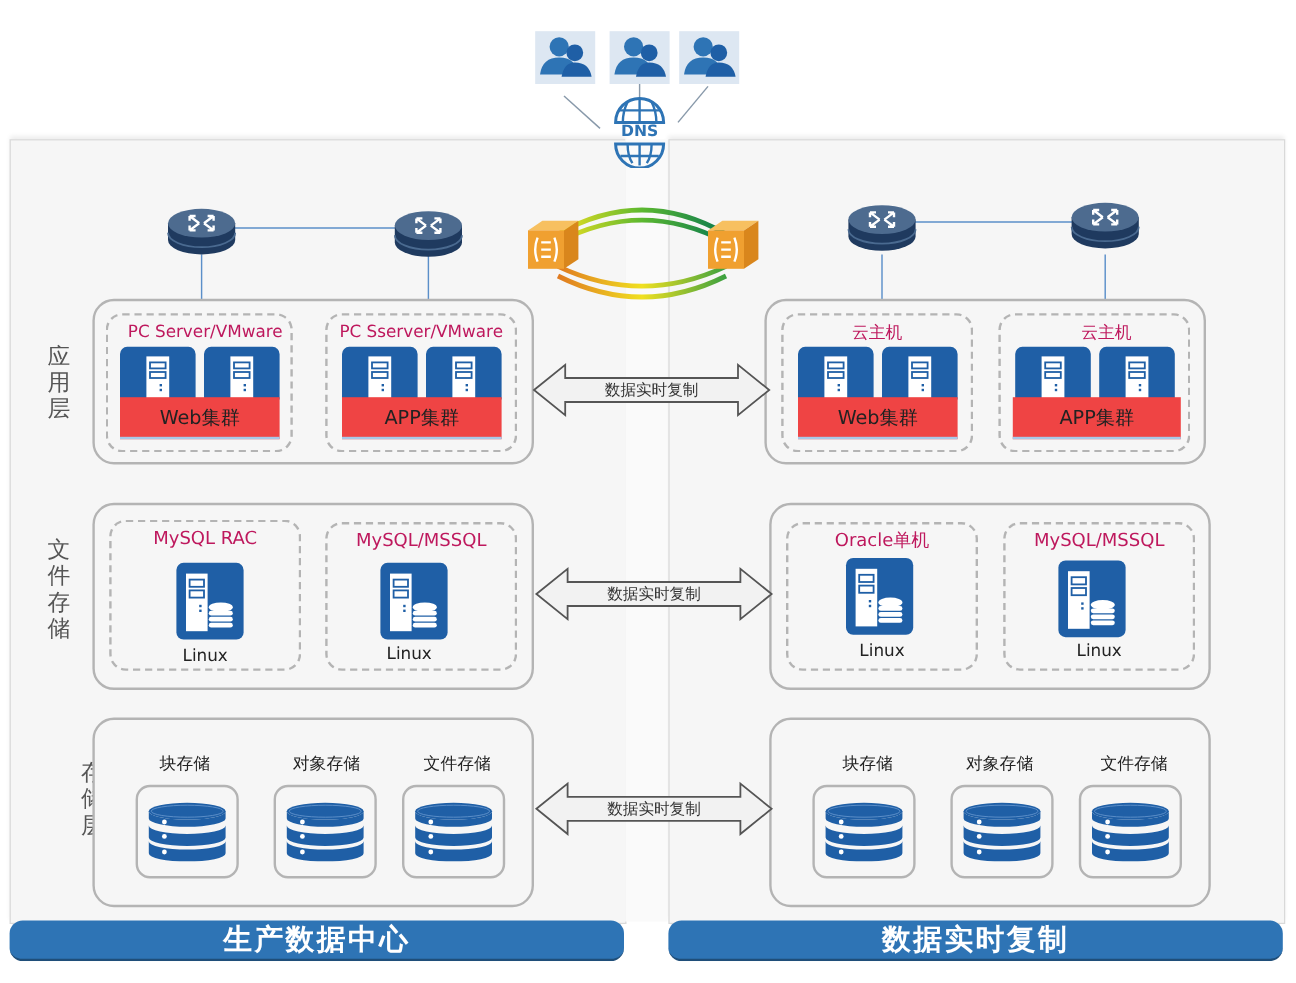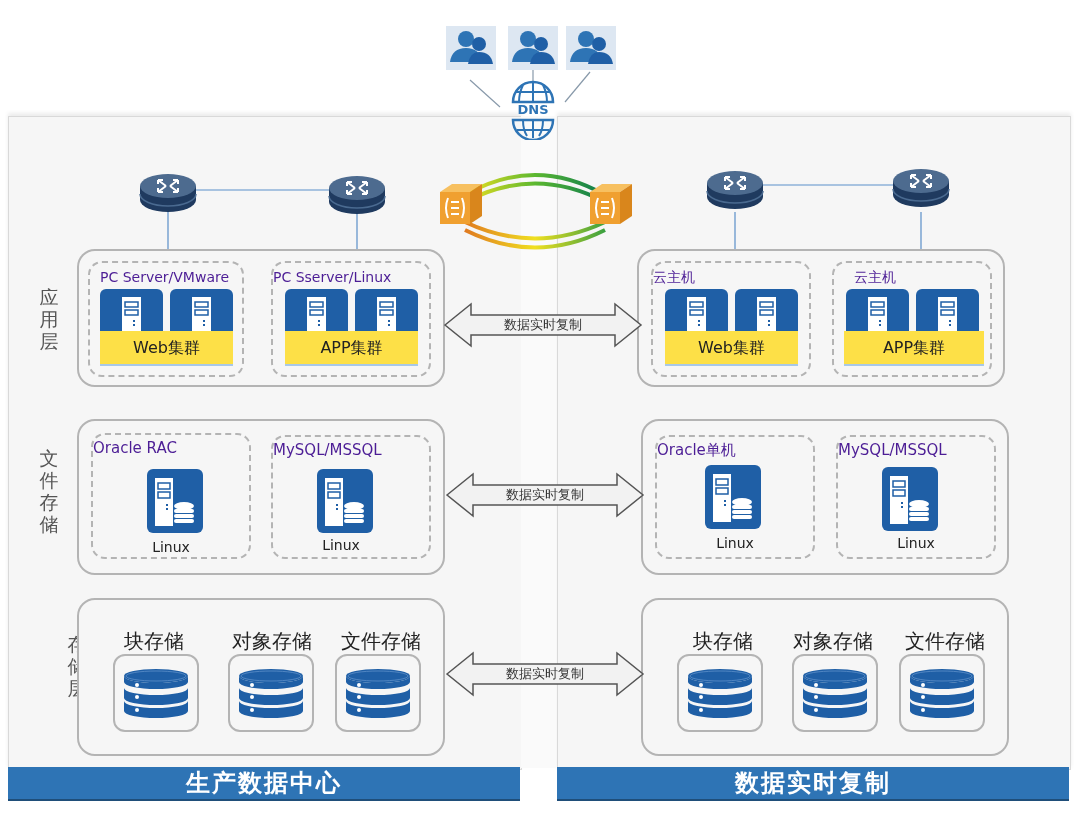--- a/index.html
+++ b/index.html
@@ -3,31 +3,31 @@
 <meta charset="utf-8">
 <style>
   html, body { margin: 0; padding: 0; background: #ffffff; }
   body { width: 1080px; height: 819px; position: relative; overflow: hidden;
          font-family: "DejaVu Sans", "Liberation Sans", sans-serif; color: #222; }
   .abs { position: absolute; }
   .dc-panel { position: absolute; background: #f6f6f6; border: 1px solid #d9d9d9;
               box-shadow: 0 -3px 4px rgba(0,0,0,0.08); }
   .dc-footer { position: absolute; background: #2e74b5; color: #fff; font-weight: bold;
                font-size: 24px; text-align: center; line-height: 32px; letter-spacing: 2px;
-               border-bottom: 2px solid #1f4e79; }
+               border-bottom: 2px solid #1f4e79; border-radius: 11px; }
   .layer-box { position: absolute; border: 2px solid #b4b4b4; border-radius: 18px; background: #f6f6f6; }
   .group-box { position: absolute; border: 2px dashed #b4b4b4; border-radius: 14px; }
-  .group-title { position: absolute; left: 0; right: 0; font-size: 14px; color: #4c1d95; }
+  .group-title { position: absolute; left: 0; right: 0; text-align: center; font-size: 14px; color: #be185d; }
   .srv { position: absolute; width: 63px; height: 44px; background: #1f5fa6; border-radius: 6px 6px 0 0; }
-  .cluster-bar { position: absolute; height: 33px; background: #fde047; border-bottom: 2px solid #a8c8e8;
+  .cluster-bar { position: absolute; height: 33px; background: #ef4444; border-bottom: 2px solid #a8c8e8;
                  text-align: center; line-height: 33px; font-size: 16px; color: #222; }
   .layer-label { position: absolute; width: 22px; font-size: 19px; color: #555; line-height: 22px; text-align: center; }
   .db-tile { position: absolute; width: 56px; height: 64px; background: #1f5fa6; border-radius: 6px; }
   .os-label { position: absolute; font-size: 14px; color: #222; text-align: center; }
-  .store-label { position: absolute; font-size: 20px; color: #222; text-align: center; }
+  .store-label { position: absolute; font-size: 14px; color: #222; text-align: center; }
   .store-tile { position: absolute; width: 82px; height: 74px; border: 2px solid #b4b4b4; border-radius: 12px; background: #f6f6f6; }
   .arrow-label { position: absolute; font-size: 13px; color: #333; text-align: center; }
   .user-tile { position: absolute; width: 50px; height: 44px; background: #dde7f2; }
 </style>
 </head>
 <body>
 
 <svg width="0" height="0" style="position:absolute">
   <defs>
     <symbol id="sym-router" viewBox="0 0 60 50">
@@ -187,21 +187,21 @@
     <div class="group-title" style="top:6px; left:10px;">PC Server/VMware</div>
     <div class="srv" style="left:10px; top:26px;"><svg width="63" height="44">
           <use href="#sym-server"></use>
         </svg></div>
     <div class="srv" style="left:80px; top:26px;"><svg width="63" height="44">
           <use href="#sym-server"></use>
         </svg></div>
     <div class="cluster-bar" style="left:10px; top:68px; width:133px;">Web集群</div>
   </div>
   <div class="group-box" style="left:192px; top:10px; width:156px; height:112px;">
-    <div class="group-title" style="top:6px;">PC Sserver/Linux</div>
+    <div class="group-title" style="top:6px;">PC Sserver/VMware</div>
     <div class="srv" style="left:12px; top:26px;"><svg width="63" height="44">
           <use href="#sym-server"></use>
         </svg></div>
     <div class="srv" style="left:82px; top:26px;"><svg width="63" height="44">
           <use href="#sym-server"></use>
         </svg></div>
     <div class="cluster-bar" style="left:12px; top:68px; width:133px;">APP集群</div>
   </div>
 </div>
 
@@ -223,21 +223,21 @@
         </svg></div>
     <div class="srv" style="left:82px; top:26px;"><svg width="63" height="44">
           <use href="#sym-server"></use>
         </svg></div>
     <div class="cluster-bar" style="left:10px; top:68px; width:140px;">APP集群</div>
   </div>
 </div>
 
 <div class="layer-box" style="left:77px; top:419px; width:364px; height:152px;">
   <div class="group-box" style="left:12px; top:12px; width:156px; height:122px;">
-    <div class="group-title" style="top:4px; font-size:15px;">Oracle RAC</div>
+    <div class="group-title" style="top:4px; font-size:15px;">MySQL RAC</div>
     <div class="db-tile" style="left:54px; top:34px;"><svg width="56" height="64">
           <use href="#sym-dbserver"></use>
         </svg></div>
     <div class="os-label" style="left:0; right:0; top:104px;">Linux</div>
   </div>
   <div class="group-box" style="left:192px; top:14px; width:156px; height:120px;">
     <div class="group-title" style="top:4px; font-size:15px;">MySQL/MSSQL</div>
     <div class="db-tile" style="left:44px; top:32px;"><svg width="56" height="64">
           <use href="#sym-dbserver"></use>
         </svg></div>

